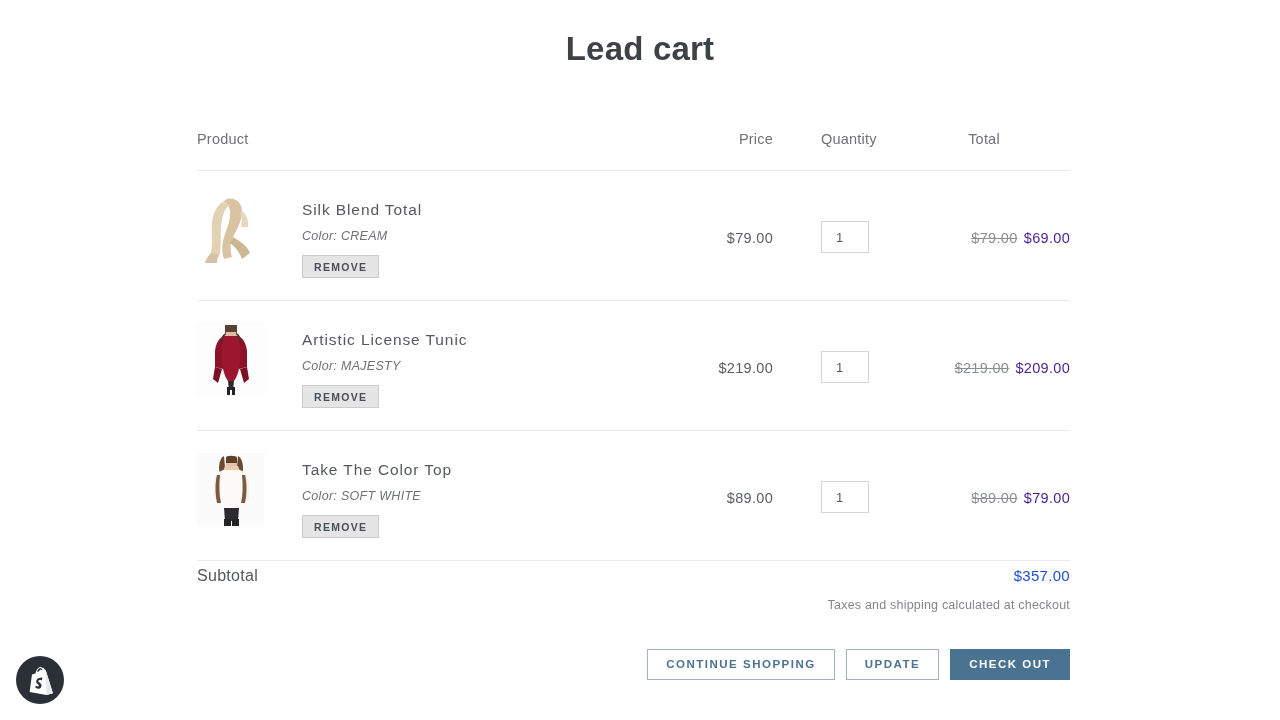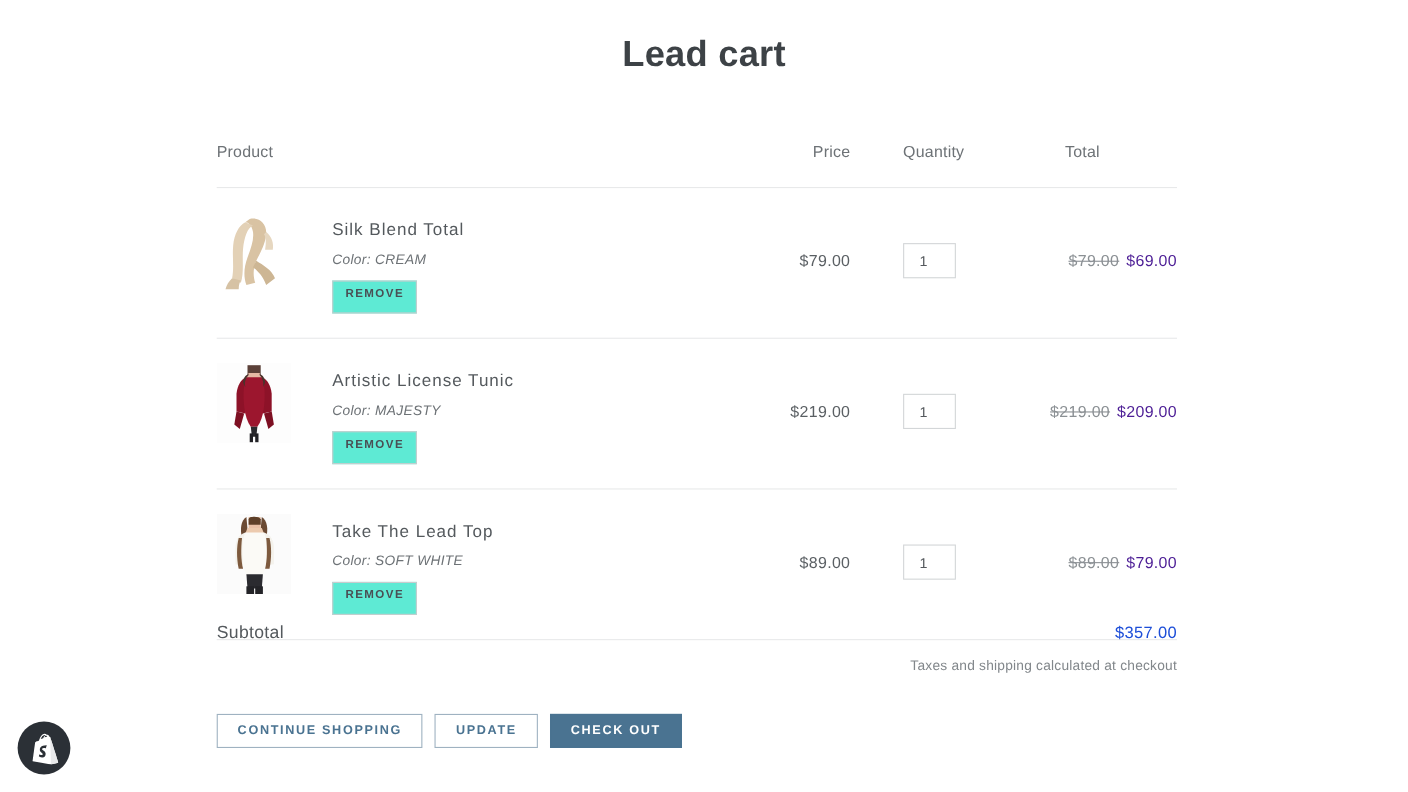--- a/index.html
+++ b/index.html
@@ -99,26 +99,26 @@
     font-size: 12.5px;
     font-style: italic;
     color: #6d7276;
     letter-spacing: 0.3px;
     margin-top: 9px;
   }
   .remove-btn {
     margin-top: 12px;
     display: inline-block;
     border: 1px solid #c9ccce;
-    background: #5eead4;
+    background: #e5e5e5;
     color: #4a4f54;
     font-size: 10.5px;
     font-weight: bold;
     letter-spacing: 1.3px;
-    padding: 6px 11px 12px 11px;
+    padding: 6px 11px 5px 11px;
     line-height: 1;
     cursor: pointer;
     font-family: "Liberation Sans", sans-serif;
   }
 
   .price-cell {
     width: 130px;
     text-align: right;
     font-size: 14.5px;
     color: #5a5f63;
@@ -192,21 +192,21 @@
     letter-spacing: 0.2px;
   }
 
   
   .actions {
     position: absolute;
     left: 197px;
     top: 649px;
     width: 873px;
     display: flex;
-    justify-content: flex-start;
+    justify-content: flex-end;
     gap: 11px;
   }
   .btn {
     font-size: 11.5px;
     font-weight: bold;
     letter-spacing: 1.5px;
     padding: 0 18px;
     height: 31px;
     line-height: 29px;
     cursor: pointer;
@@ -332,21 +332,21 @@
             <path d="M43 17 C49 19 52 24 52 32 L52 46 L45 47 L43 30 Z" fill="#f4f2ec"></path>
             <path d="M26 17 L43 17 C46 24 46 34 45 44 C44 50 43 53 42 55 L27 55 C26 53 25 50 24 44 C23 34 23 24 26 17 Z" fill="#fbfaf6"></path>
             <path d="M27 55 L42 55 L41 68 L28 68 Z" fill="#2b2b30"></path>
             <rect x="27" y="66" width="7" height="7" fill="#232327"></rect>
             <rect x="35" y="66" width="7" height="7" fill="#232327"></rect>
             <path d="M23 22 C22 32 22 42 24 50 L20 50 C18 40 18 30 20 22 Z" fill="#7d5a3e"></path>
             <path d="M45 22 C46 32 46 42 44 50 L48 50 C50 40 50 30 48 22 Z" fill="#7d5a3e"></path>
           </svg>
         </div>
         <div class="item-info">
-          <div class="item-title">Take The Lead Top</div>
+          <div class="item-title">Take The Color Top</div>
           <div class="item-variant">Color: SOFT WHITE</div>
           <button class="remove-btn">REMOVE</button>
         </div>
       </div>
       <div class="price-cell">$89.00</div>
       <div class="qty-cell">
         <input class="qty-input" type="text" value="1" style="">
       </div>
       <div class="total-cell">
         <span class="old-price">$89.00</span>

